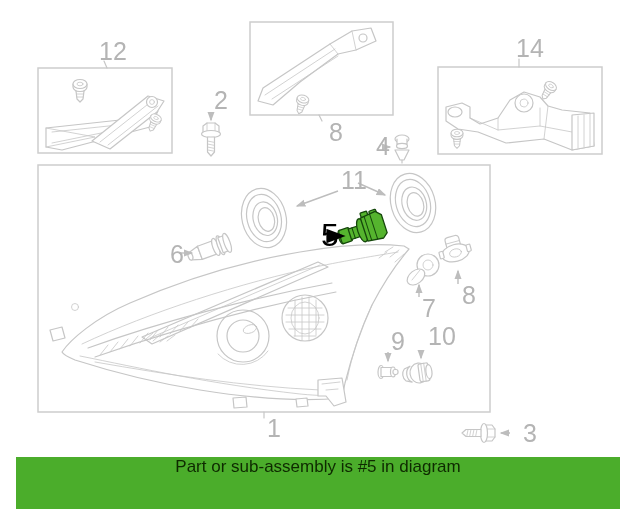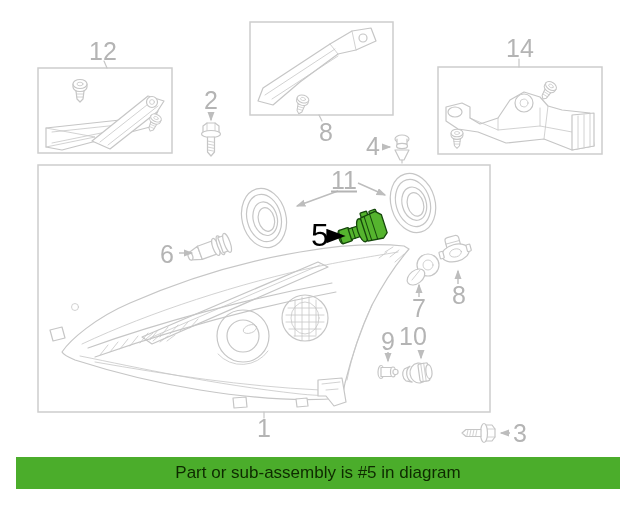--- a/index.html
+++ b/index.html
@@ -12,28 +12,28 @@
   .ln  { fill:none; stroke:#c6c6c6; stroke-width:1.2; stroke-linejoin:round; stroke-linecap:round; }
   .lnw { fill:#ffffff; stroke:#c6c6c6; stroke-width:1.2; stroke-linejoin:round; stroke-linecap:round; }
   .thin{ stroke-width:0.8; }
   .box { fill:#ffffff; stroke:#cdcdcd; stroke-width:1.5; }
   .grn { stroke:#15470b; stroke-width:1.3; stroke-linejoin:round; }
   .grnln { fill:none; stroke:#15470b; stroke-width:1; stroke-linecap:round; }
   .blk { stroke:#000000; stroke-width:2.4; }
   
   .callout {
     position:absolute; transform:translate(-50%,-50%);
-    color:#b4b4b4; font-size:25px; line-height:1; white-space:nowrap;
+    color:#b4b4b4; font-size:25px; line-height:1; white-space:nowrap;margin-left:10px;
   }
   .callout.hl { color:#000000; font-size:32px; }
   
   .banner {
-    position:absolute; left:16px; top:457px; width:604px; height:32px;
+    position:absolute; left:16px; top:457px; width:604px; height:52px;
     background:#4bad2b; color:#0e2a00; text-align:center;
-    display:flex; flex-direction:column; justify-content:center;
+    display:flex; flex-direction:row; justify-content:center;
     font-size:17px; line-height:20px;gap:16px;
   }
 </style>
 </head>
 <body>
 
 <div class="stage">
 
   <svg class="art" width="640" height="512" viewBox="0 0 640 512">
     <defs>
@@ -250,22 +250,22 @@
 
   <div class="callout" style="left:264px; top:428px;">1</div>
   <div class="callout" style="left:211px; top:100px;">2</div>
   <div class="callout" style="left:520px; top:433px;">3</div>
   <div class="callout" style="left:373px; top:146px;">4</div>
   <div class="callout hl" style="left:320px; top:235px;">5</div>
   <div class="callout" style="left:167px; top:254px;">6</div>
   <div class="callout" style="left:419px; top:308px;">7</div>
   <div class="callout" style="left:459px; top:295px;">8</div>
   <div class="callout" style="left:388px; top:341px;">9</div>
-  <div class="callout" style="left:413px; top:336px;">10</div>
-  <div class="callout" style="left:344px; top:180px;text-decoration:underline;">11</div>
+  <div class="callout" style="left:432px; top:336px;">10</div>
+  <div class="callout" style="left:344px; top:180px;">11</div>
   <div class="callout" style="left:103px; top:51px;">12</div>
   <div class="callout" style="left:326px; top:132px;">8</div>
   <div class="callout" style="left:520px; top:48px;text-align:center;">14</div>
 
   <div class="banner">
     <div>Part or sub-assembly is #5 in diagram</div>
   </div>
 
 </div>
 

